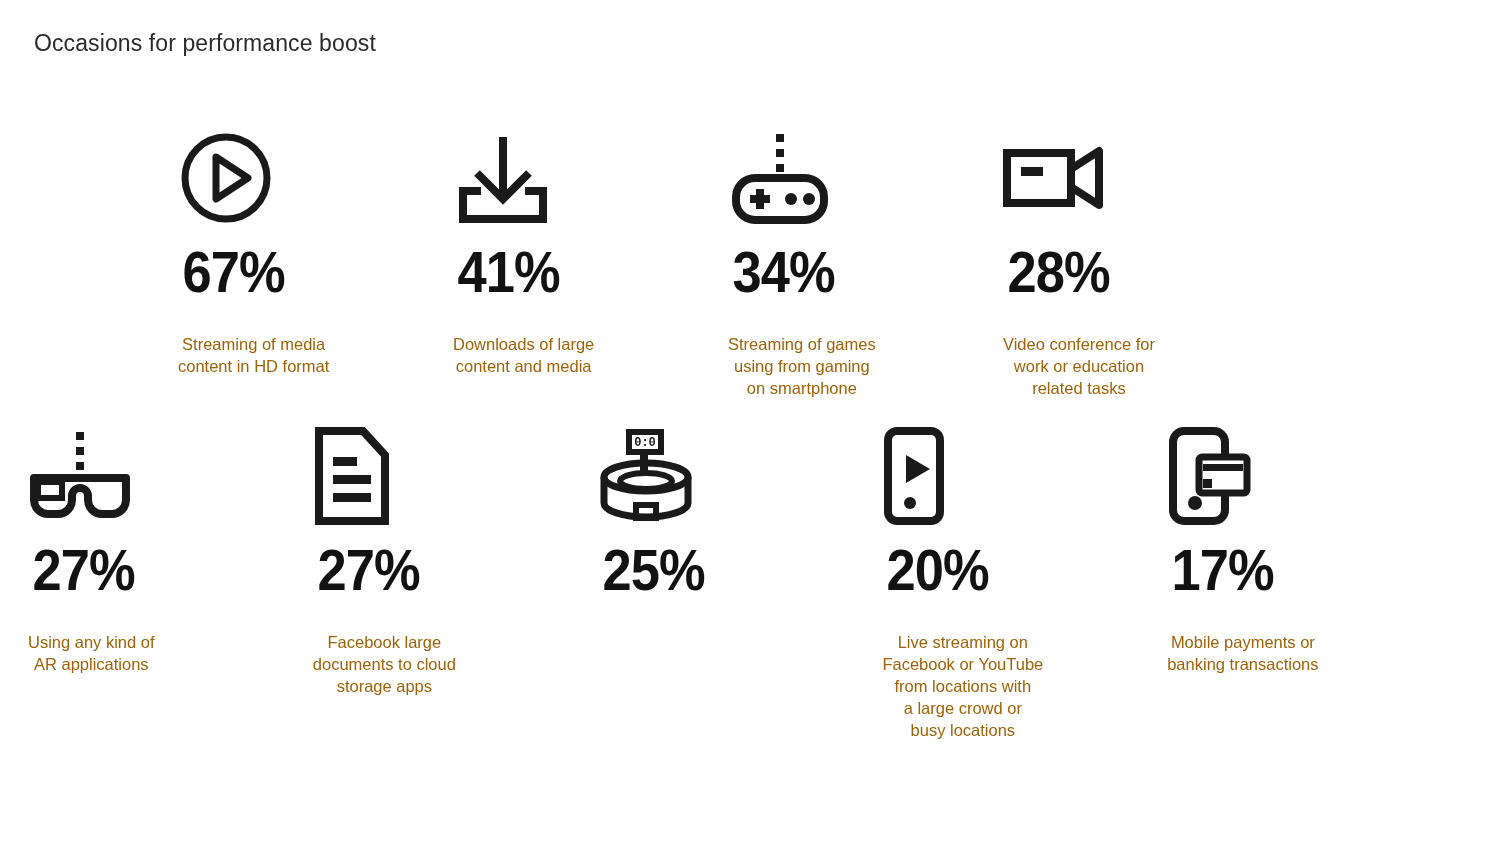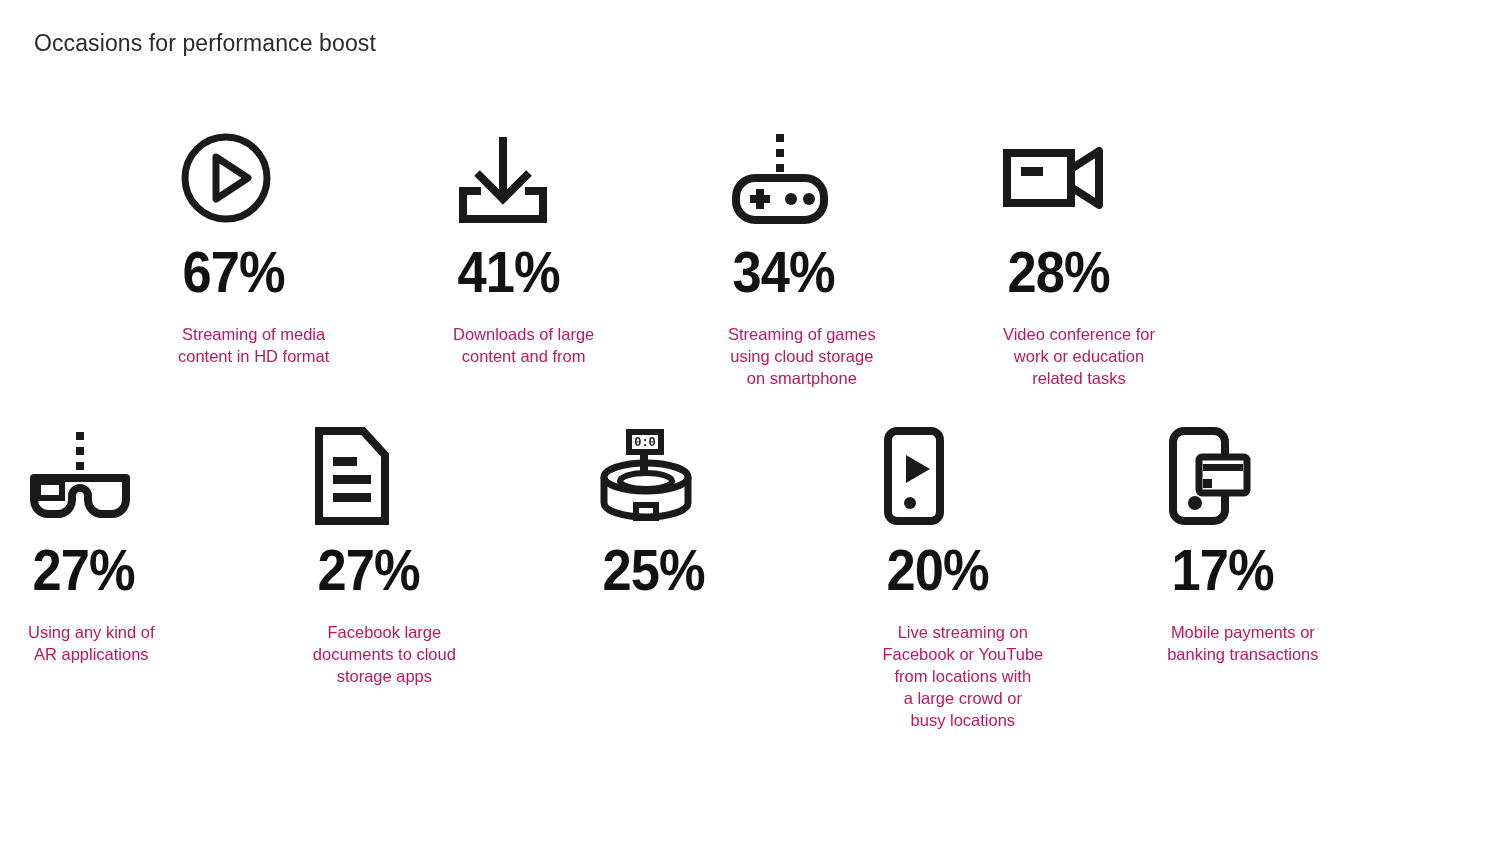--- a/index.html
+++ b/index.html
@@ -62,24 +62,24 @@
     font-size: 57px;
     font-weight: 700;
     color: #121212;
     line-height: 1;
     letter-spacing: -1px;
     margin-top: 14px;
     transform: scaleX(0.92);
   }
 
   .caption {
-    margin-top: 22px;
+    margin-top: 32px;
     font-size: 16.5px;
     line-height: 22px;
-    color: #be185d;
+    color: #a16207;
     text-align: center;
     white-space: pre-line;
     max-width: 210px;
   }
 </style>
 </head>
 <body>
 
 <div id="page">
 
@@ -104,38 +104,38 @@
       <div class="item">
         <div class="icon-box">
           <svg width="100" height="90" viewBox="0 0 100 90" fill="none">
             <path d="M50 4 L50 62" stroke="#1a1a1a" stroke-width="8"></path>
             <path d="M24 40 L50 66 L76 40" stroke="#1a1a1a" stroke-width="8" stroke-linejoin="miter" fill="none"></path>
             <path d="M28 58 L10 58 L10 86 L90 86 L90 58 L72 58" stroke="#1a1a1a" stroke-width="8" fill="none"></path>
           </svg>
         </div>
         <div class="pct">41%</div>
         <div class="caption">Downloads of large
-content and from</div>
+content and media</div>
       </div>
 
       <div class="item">
         <div class="icon-box">
           <svg width="104" height="92" viewBox="0 0 104 92" fill="none">
             <rect x="48" y="2" width="8" height="8" fill="#1a1a1a"></rect>
             <rect x="48" y="17" width="8" height="8" fill="#1a1a1a"></rect>
             <rect x="48" y="32" width="8" height="8" fill="#1a1a1a"></rect>
             <rect x="8" y="46" width="88" height="42" rx="19" stroke="#1a1a1a" stroke-width="8"></rect>
             <path d="M32 57 L32 77 M22 67 L42 67" stroke="#1a1a1a" stroke-width="8"></path>
             <circle cx="63" cy="67" r="6" fill="#1a1a1a"></circle>
             <circle cx="81" cy="67" r="6" fill="#1a1a1a"></circle>
           </svg>
         </div>
         <div class="pct">34%</div>
         <div class="caption">Streaming of games
-using cloud storage
+using from gaming
 on smartphone</div>
       </div>
 
       <div class="item">
         <div class="icon-box">
           <svg width="104" height="74" viewBox="0 0 104 74" fill="none">
             <rect x="4" y="12" width="64" height="50" stroke="#1a1a1a" stroke-width="8"></rect>
             <rect x="18" y="26" width="22" height="9" fill="#1a1a1a"></rect>
             <path d="M68 28 L96 10 L96 64 L68 46 Z" stroke="#1a1a1a" stroke-width="8" stroke-linejoin="round" fill="none"></path>
           </svg>

